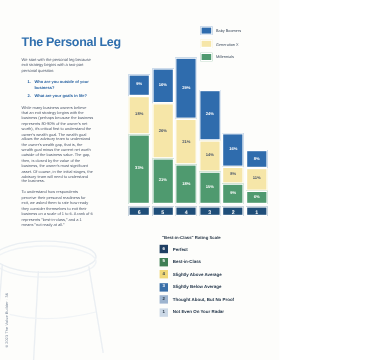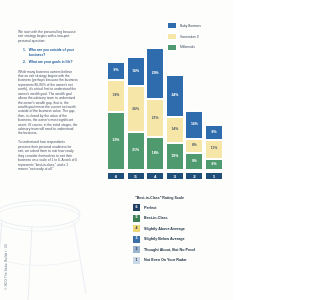--- a/index.html
+++ b/index.html
@@ -202,20 +202,21 @@
     <path d="M38 30 L34 104" fill="none" stroke="#d7e0ea" stroke-width="1.1"></path>
     <path d="M80 26 L92 98" fill="none" stroke="#d7e0ea" stroke-width="1.1"></path>
     <path d="M14 66 Q46 74 86 64" fill="none" stroke="#e3eaf2" stroke-width="1"></path>
   </svg>
 
   <div class="edge-note">
     <span>© 2023 The Value Builder · 36</span>
   </div>
 
   <div class="left-col">
+    <h1 class="title">The Personal Leg</h1>
     <p class="lede">We start with the personal leg because exit strategy begins with a two-part personal question:</p>
 
     <ul class="qlist">
       <li>
         <span class="qnum">1.</span>
         <span>Who are you outside of your business?</span>
       </li>
       <li>
         <span class="qnum">2.</span>
         <span>What are your goals in life?</span>

